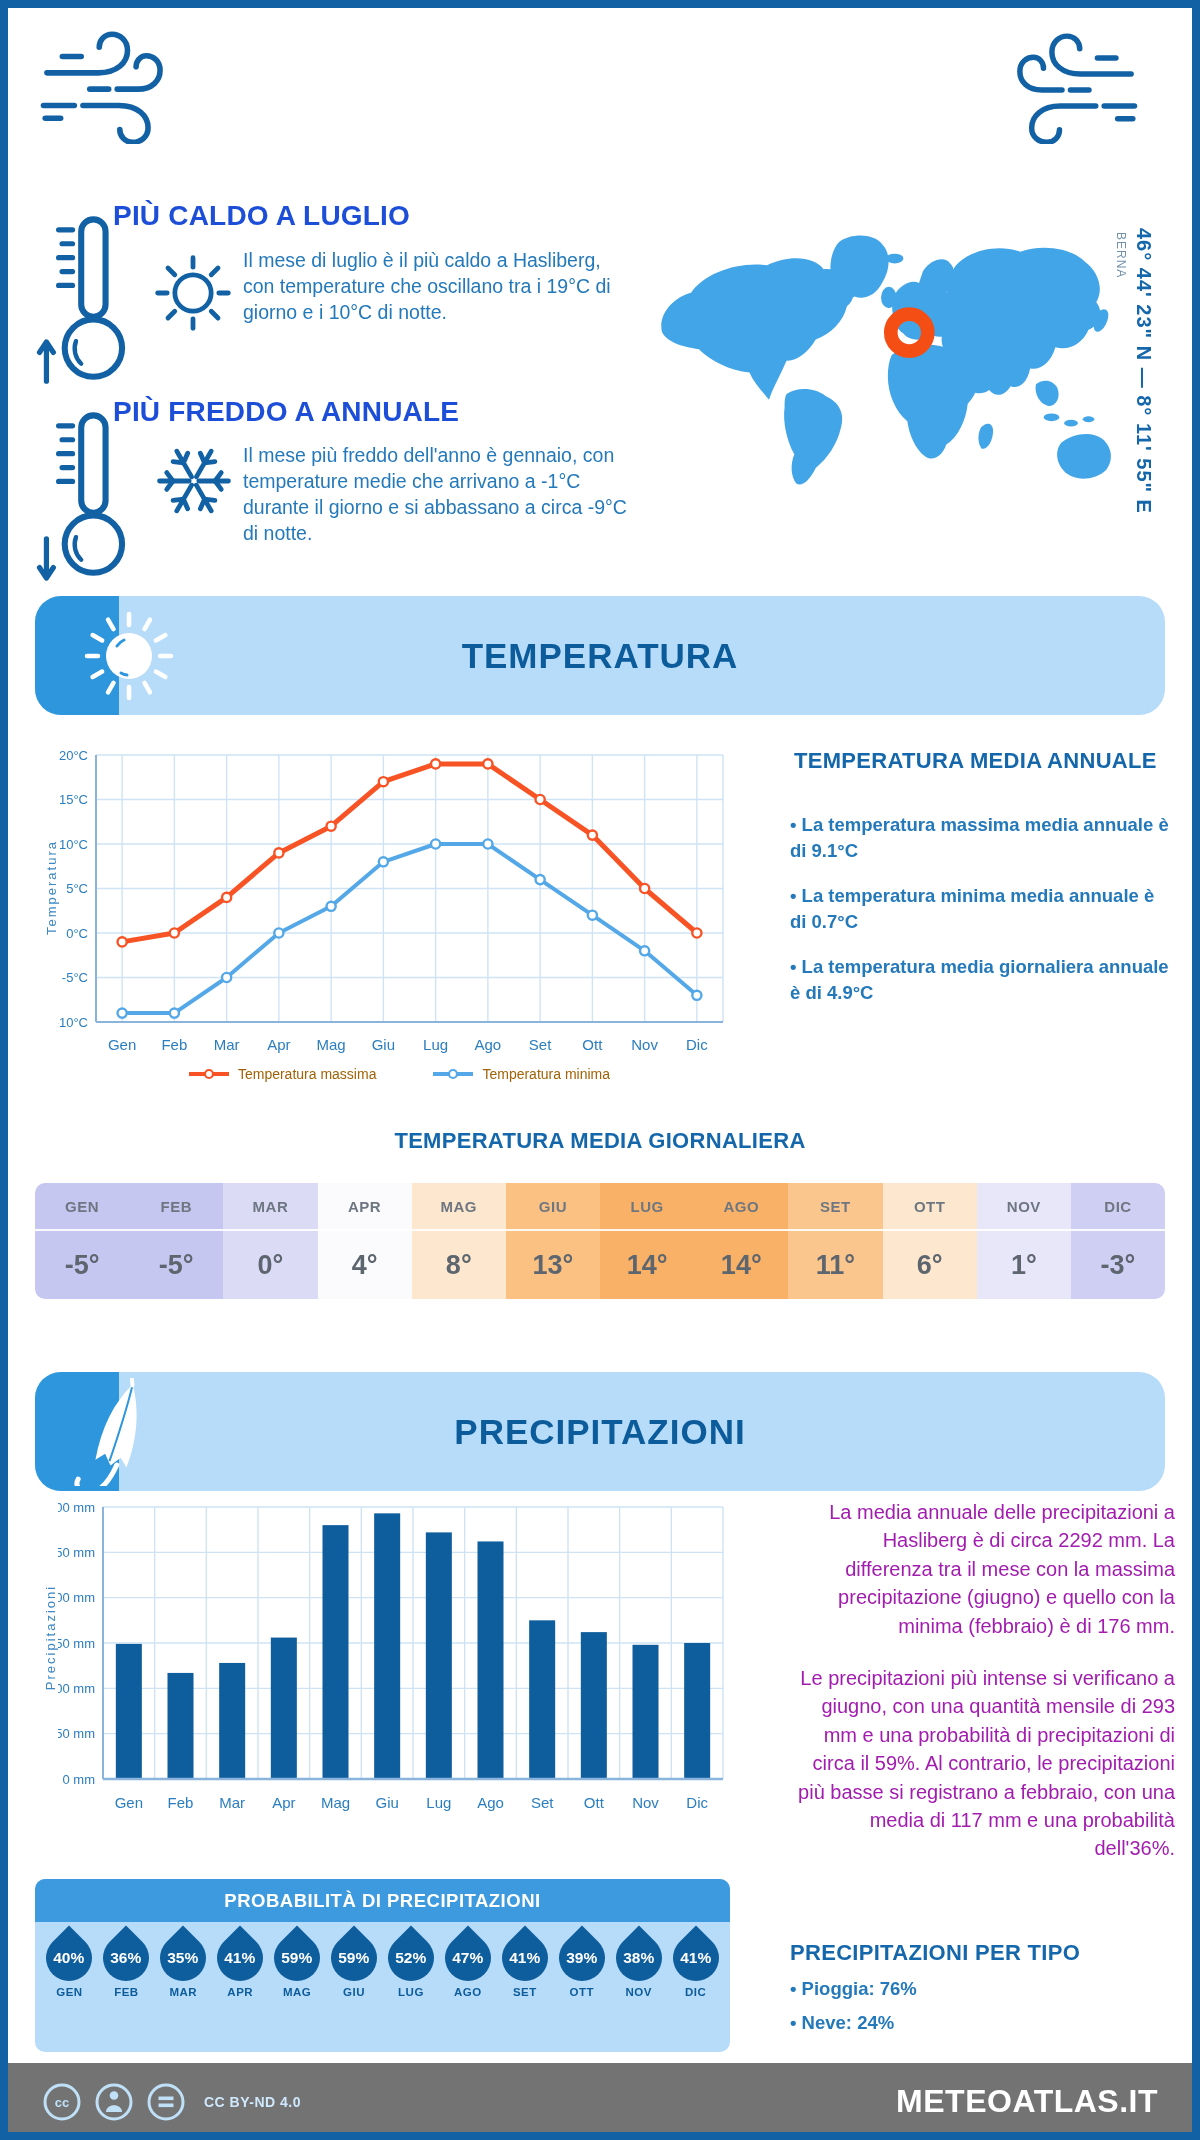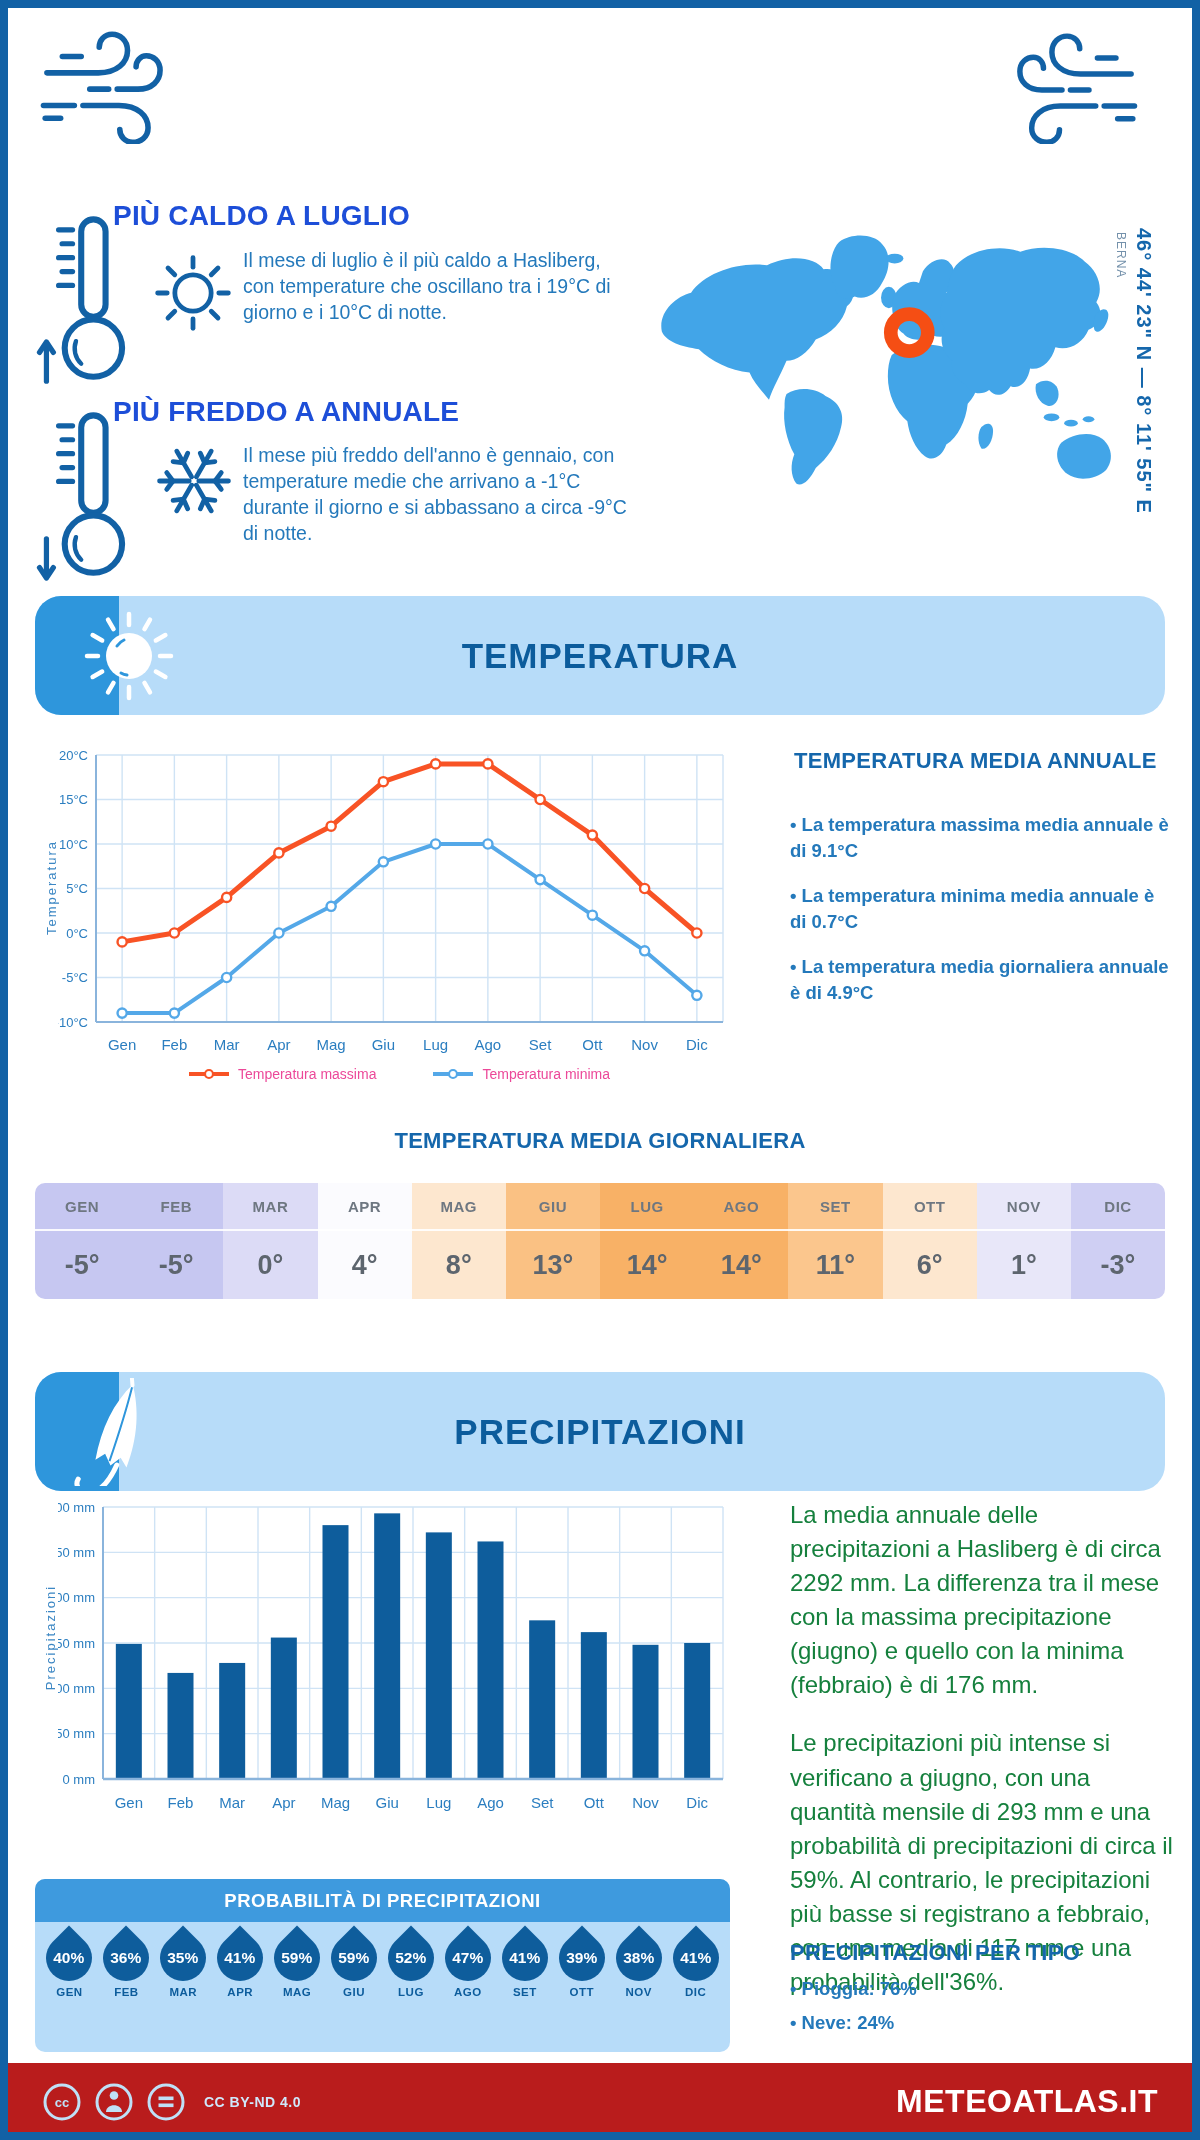--- a/index.html
+++ b/index.html
@@ -28,24 +28,24 @@
   .band{position:absolute;left:35px;width:1130px;height:119px;background:#b7dcf9;border-radius:26px;overflow:hidden;}
   .band .sq{position:absolute;left:0;top:0;width:84px;height:119px;background:#2e96dc;}
   .band .bt{position:absolute;left:0;right:0;top:0;height:119px;display:flex;align-items:center;justify-content:center;
     font-size:35px;font-weight:bold;color:#0c5c9c;letter-spacing:1px;}
   .band .ic{position:absolute;left:28px;top:8px;z-index:2;}
 
   .ylab{position:absolute;transform:rotate(-90deg);transform-origin:center;font-size:13px;color:#3c87c4;letter-spacing:2px;}
 
   .sec-h{font-size:22px;font-weight:bold;color:#1567ac;letter-spacing:.3px;}
   .bullet{font-size:18.5px;color:#2479bb;line-height:1.38;margin-bottom:20px;font-weight:bold;}
-  .para{font-size:24px;color:#15803d;line-height:1.42;margin-bottom:24px;}
+  .para{font-size:20px;color:#a21caf;line-height:1.42;margin-bottom:24px;text-align:right;}
 
   .legend-row{position:absolute;display:flex;justify-content:center;align-items:center;gap:56px;
-    font-size:14px;color:#ec4899;}
+    font-size:14px;color:#a16207;}
   .legend-item{display:flex;align-items:center;gap:8px;}
   .lg-square{width:12px;height:12px;background:#0e5d9c;display:inline-block;}
 
   
   .mtable{position:absolute;left:35px;top:1183px;width:1130px;display:flex;border-radius:10px;overflow:hidden;}
   .mt-col{flex:1;text-align:center;}
   .mt-m{height:46px;display:flex;align-items:center;justify-content:center;font-size:15px;font-weight:bold;
     color:#6e7781;letter-spacing:.5px;border-bottom:2px solid rgba(255,255,255,.9);}
   .mt-v{height:68px;display:flex;align-items:center;justify-content:center;font-size:27px;font-weight:bold;color:#5d656e;}
 
@@ -54,21 +54,21 @@
   .prob-h{height:43px;background:#3e9ade;color:#fff;display:flex;align-items:center;justify-content:center;
     font-size:18.5px;font-weight:bold;letter-spacing:.5px;}
   .drops{display:flex;padding:0 6px;}
   .drop-cell{flex:1;text-align:center;}
   .drop{width:46px;height:46px;background:#0e5d9c;border-radius:0 50% 50% 50%;transform:rotate(45deg);
     margin:13px auto 2px;display:flex;align-items:center;justify-content:center;}
   .drop span{transform:rotate(-45deg);color:#fff;font-size:15.5px;font-weight:bold;}
   .drop-m{font-size:11.5px;font-weight:bold;color:#0c5c9c;letter-spacing:.5px;margin-top:5px;}
 
   
-  .footer{position:absolute;left:0;top:2063px;width:1200px;height:77px;background:#b91c1c;display:flex;
+  .footer{position:absolute;left:0;top:2063px;width:1200px;height:77px;background:#737373;display:flex;
     align-items:center;justify-content:space-between;padding:0 42px;box-sizing:border-box;z-index:55;border-radius:6px;}
   .fleft{display:flex;align-items:center;gap:12px;}
   .cc-text{color:#cfe8fb;font-weight:bold;font-size:14px;letter-spacing:.5px;margin-left:6px;}
   .site{color:#fff;font-weight:bold;font-size:32px;letter-spacing:.5px;}
 
   svg text{font-family:"Liberation Sans",sans-serif;}
 </style>
 </head>
 <body>
 

